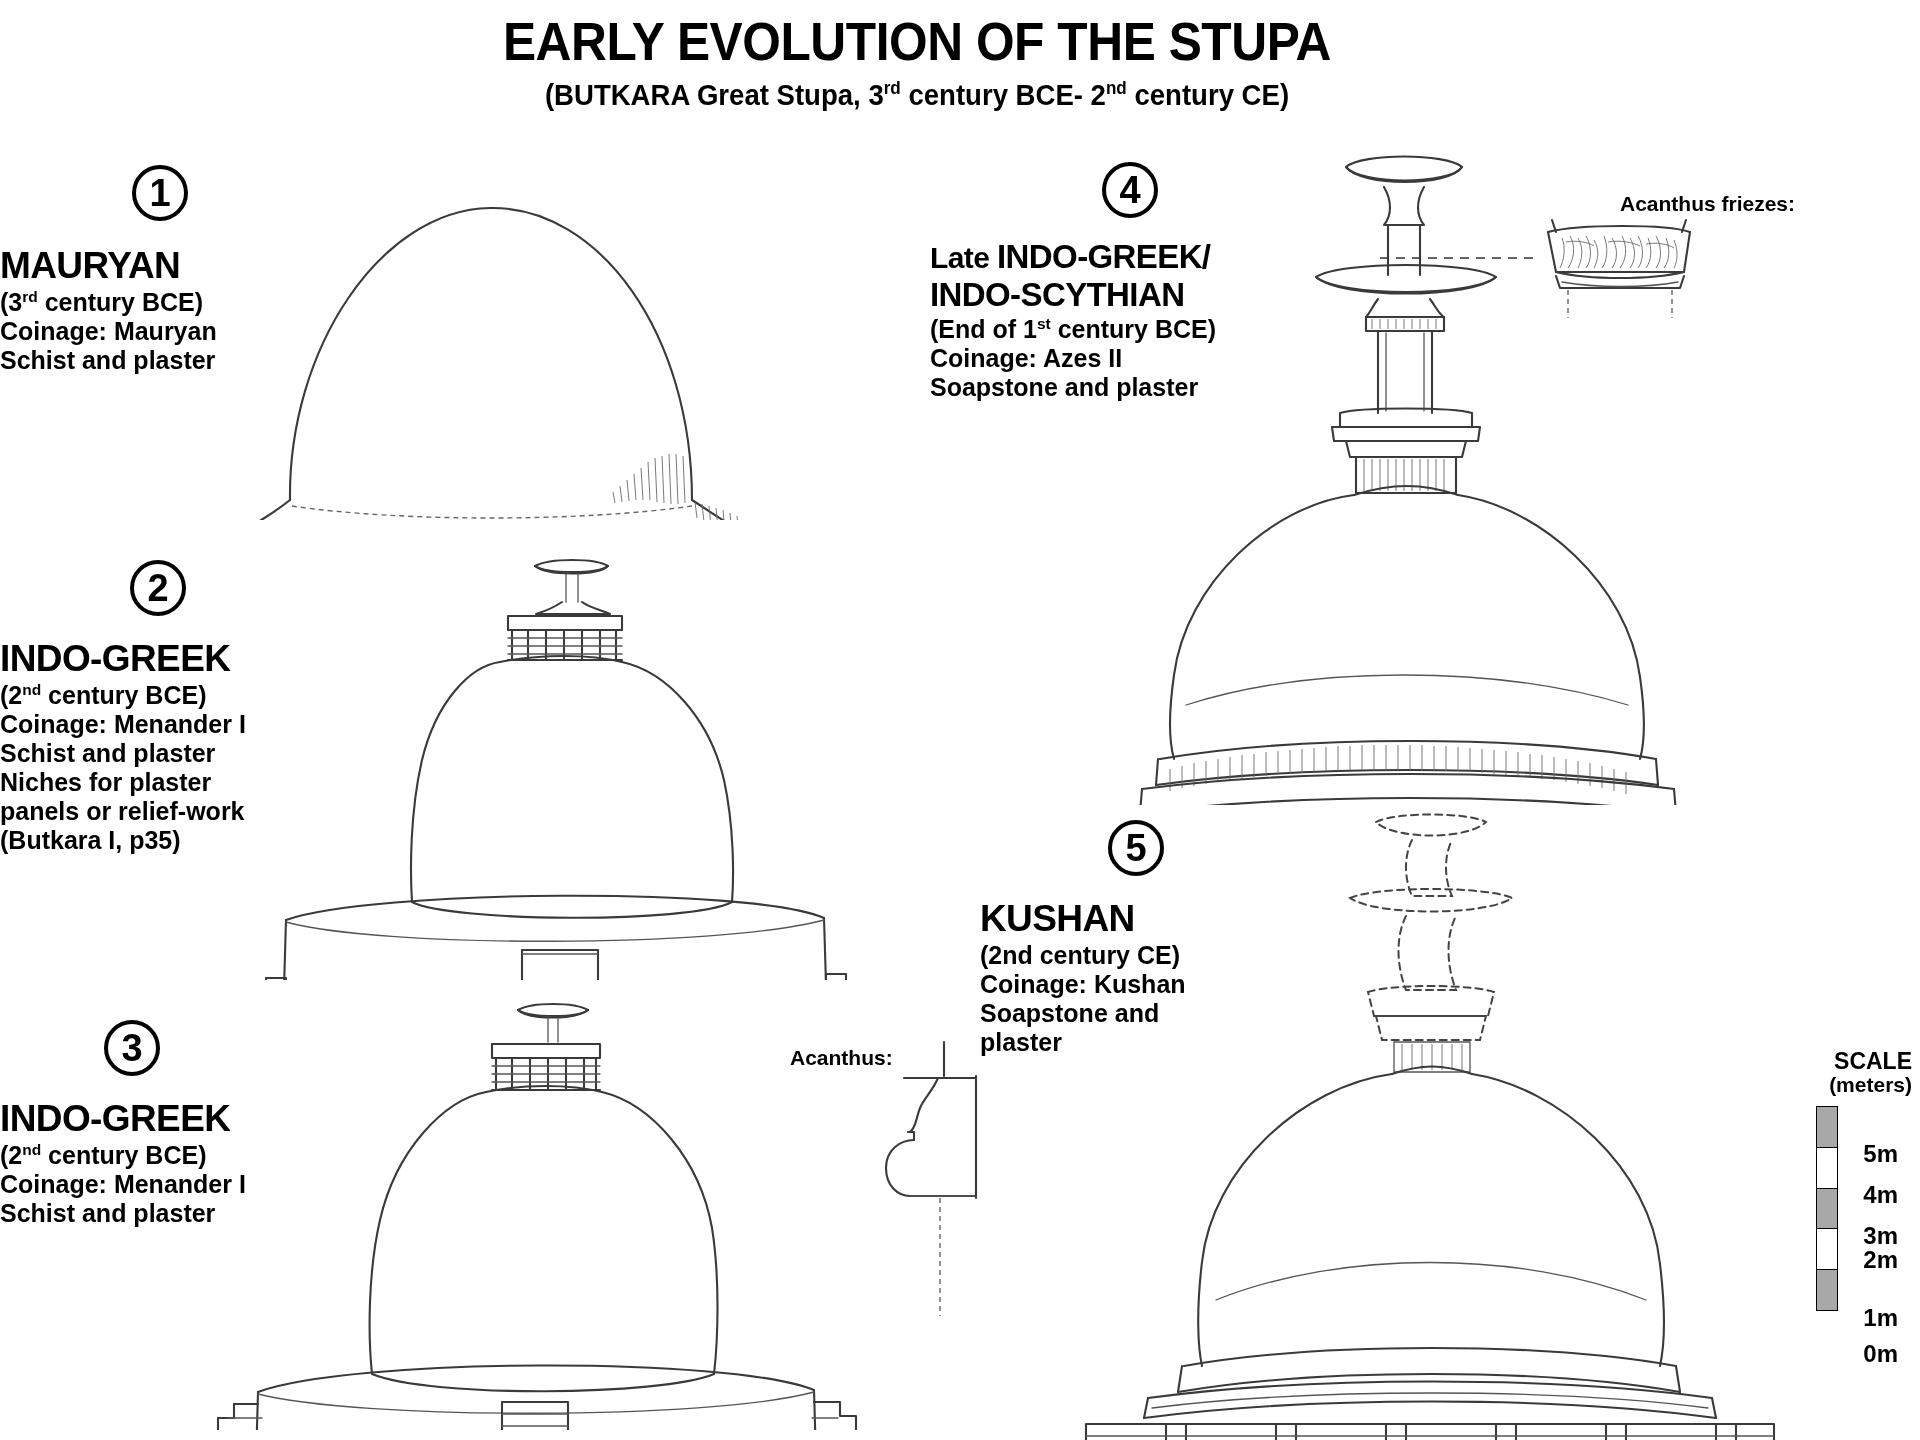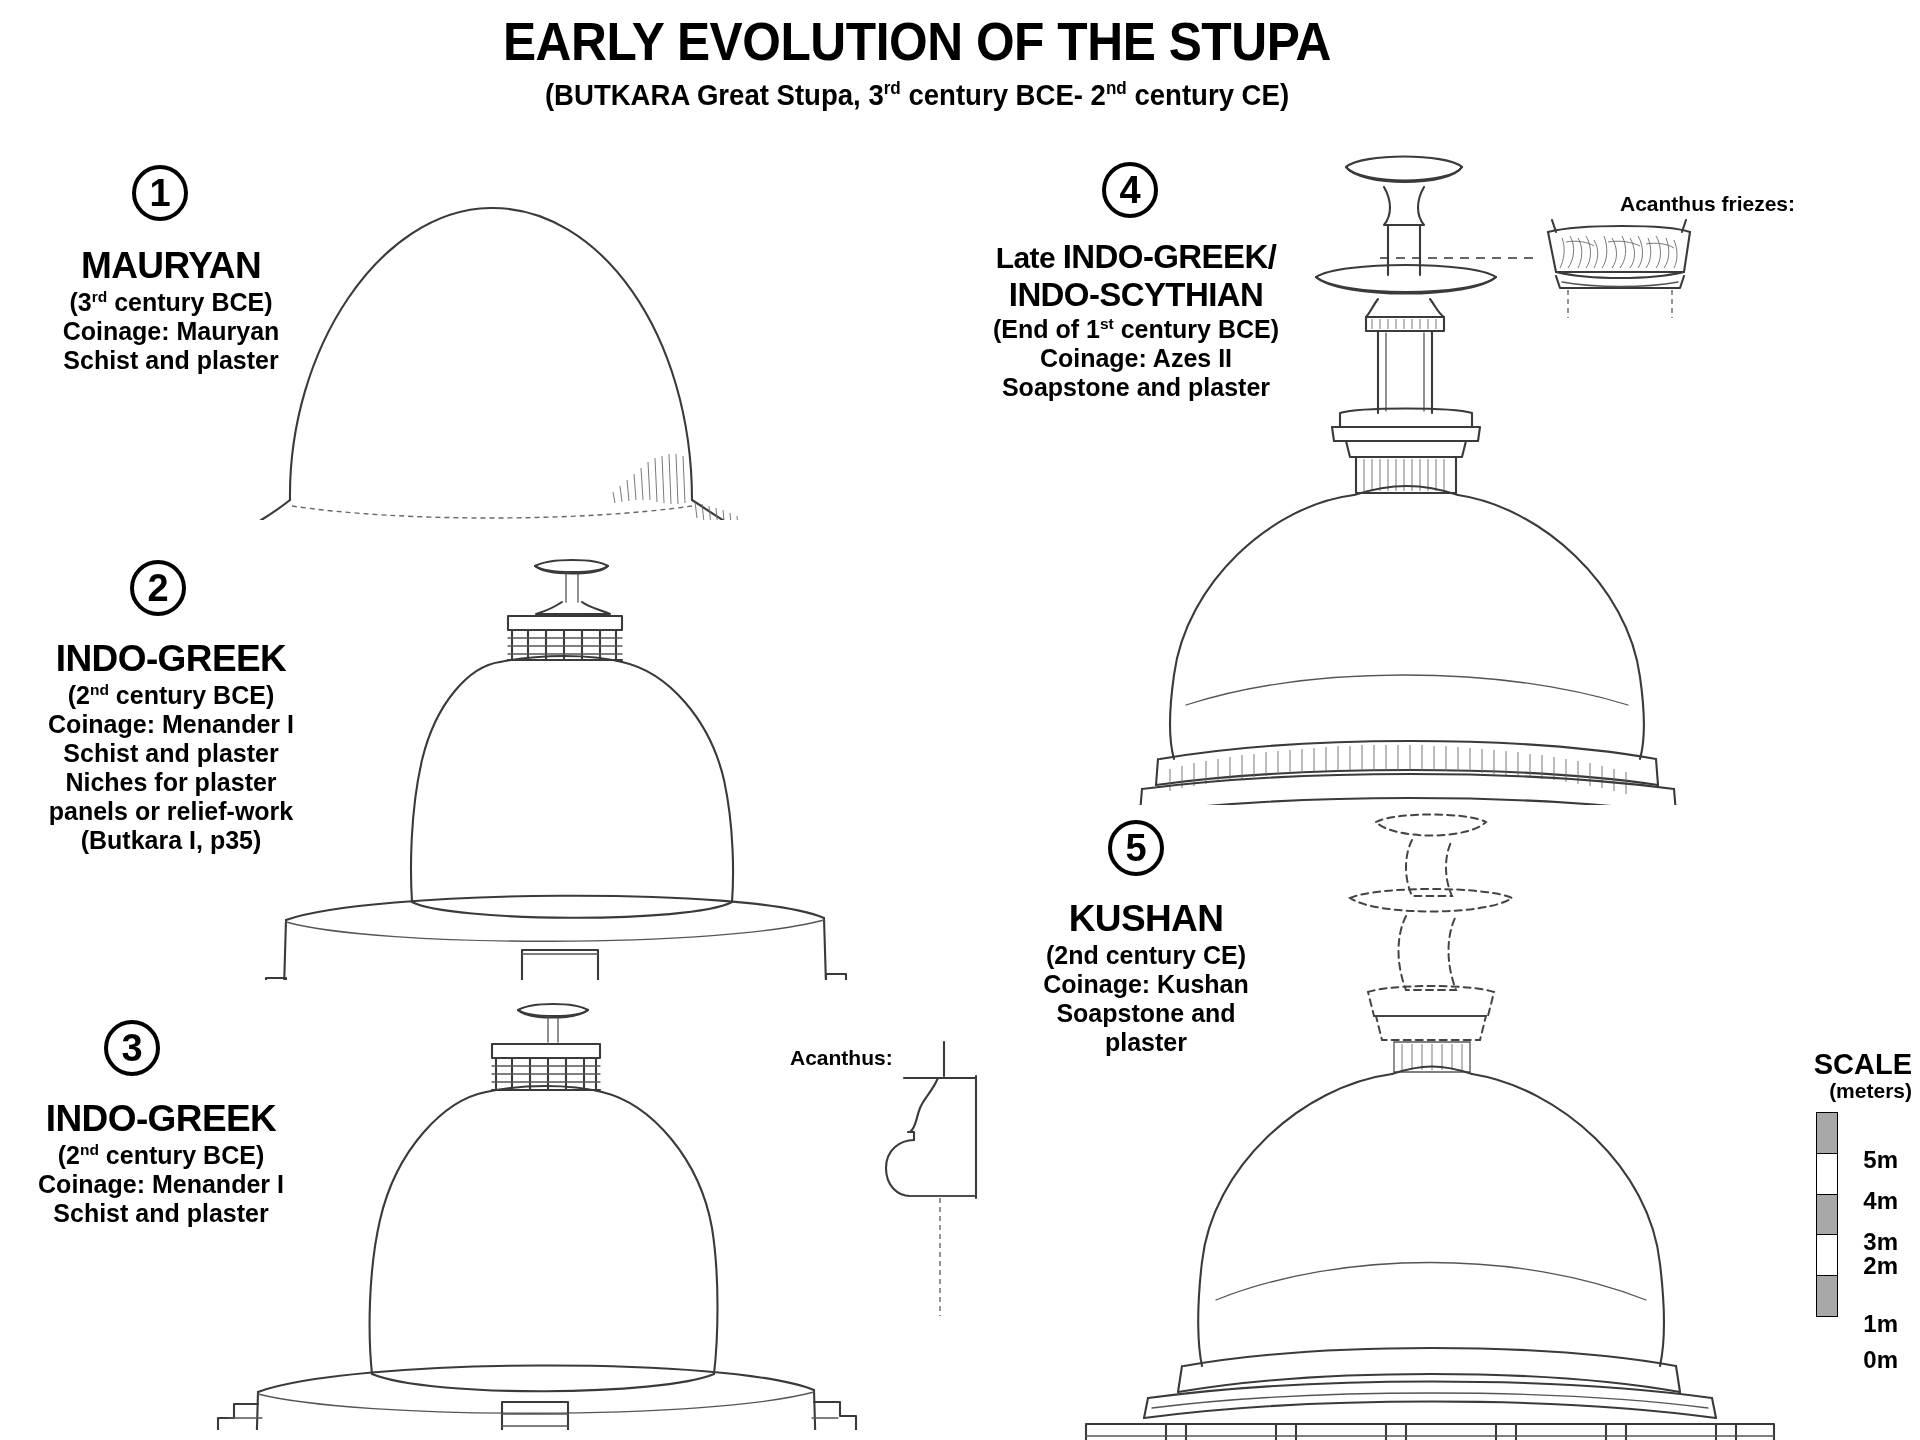--- a/index.html
+++ b/index.html
@@ -30,30 +30,30 @@
   
   .badge{
     position:absolute;
     width:56px;height:56px;border:4px solid #000;border-radius:50%;
     display:flex;align-items:center;justify-content:center;
     font-size:38px;font-weight:bold;line-height:1;
     box-sizing:border-box;
   }
 
   
-  .caption{position:absolute;text-align:center;line-height:1.16;margin-left:6px;}
+  .caption{position:absolute;line-height:1.16;}
   .caption .hdr{font-size:37px;font-weight:bold;letter-spacing:-0.6px;}
   .caption .hdr.small{font-size:33px;}
   .caption .ln{font-size:25px;font-weight:bold;}
 
   .side-label{position:absolute;font-size:21px;font-weight:bold;}
 
   
   #scale-block{position:absolute;right:8px;top:1050px;width:150px;text-align:right;}
-  #scale-title{font-size:29px;font-weight:bold;line-height:1.0;}
+  #scale-title{font-size:23px;font-weight:bold;line-height:1.0;}
   #scale-sub{font-size:21px;font-weight:bold;line-height:1.1;margin-bottom:4px;}
   #scale-bar-wrap{position:relative;height:215px;margin-top:2px;}
   #scale-bar{
     position:absolute;right:74px;top:6px;width:22px;height:205px;
     border:1px solid #000;box-sizing:border-box;
     display:flex;flex-direction:column;
   }
   #scale-bar div{flex:1 1 0;border-bottom:1px solid #000;}
   #scale-bar div:last-child{border-bottom:none;}
   .sc-grey{background:#a8a8a8;}

